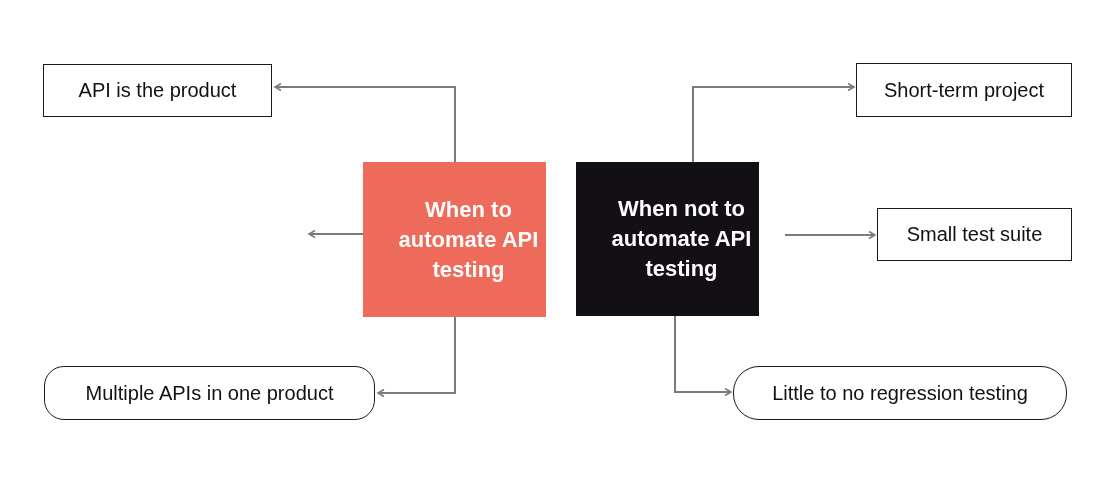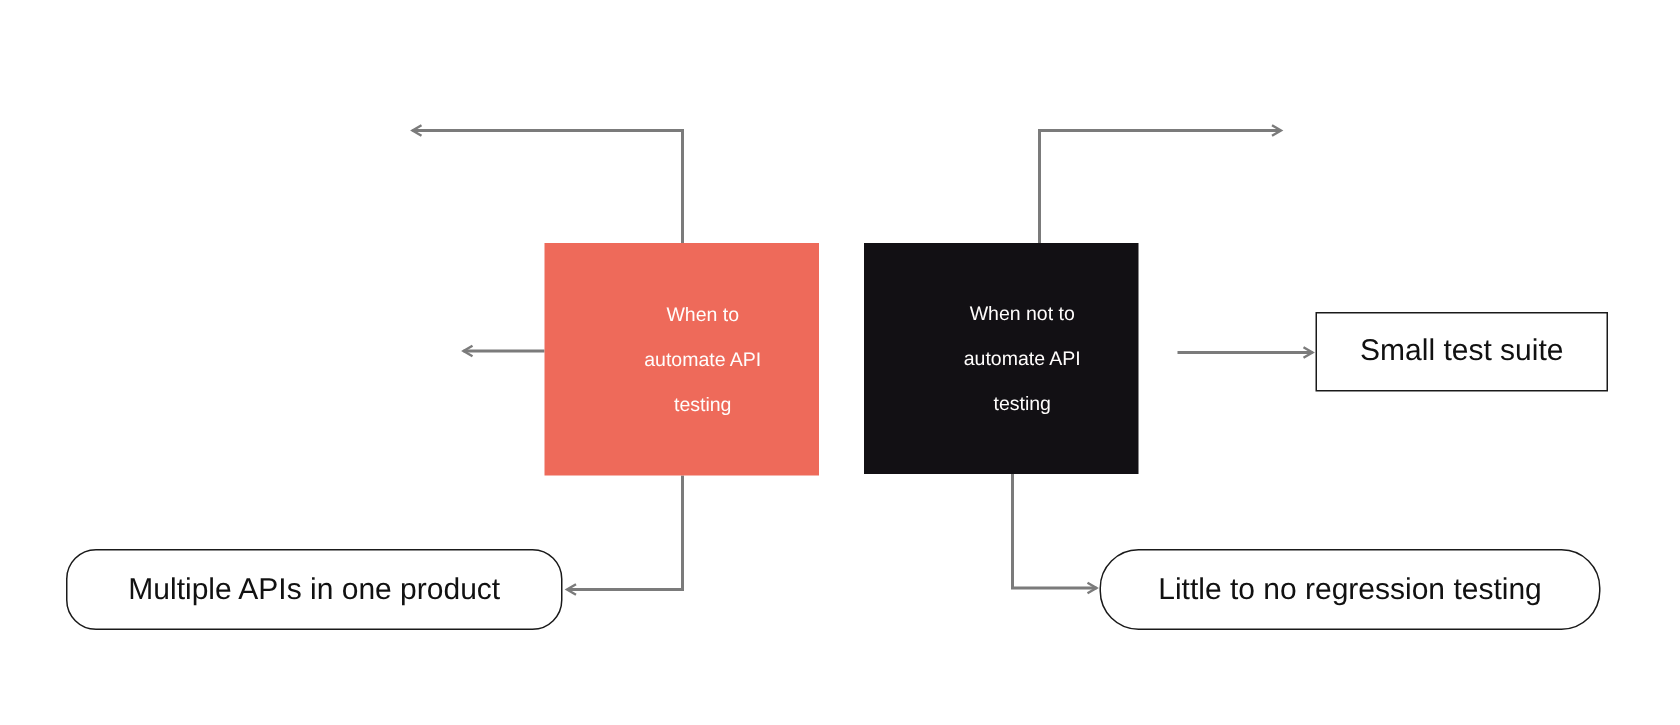--- a/index.html
+++ b/index.html
@@ -32,23 +32,23 @@
   .leaf {
     background: #ffffff;
     border: 1.5px solid #1a1a1a;
     color: #111111;
     font-size: 20px;
     line-height: 1.25;
     white-space: nowrap;
   }
   .center {
     color: #fffdfc;
-    font-size: 13px;
+    font-size: 22px;
     line-height: 30px;
-    font-weight: 400;
+    font-weight: 700;
     padding-left: 28px;
   }
   .center span {
     white-space: pre-line;
   }
   #box-when-to   { left: 363px; top: 162px; width: 183px; height: 155px; background: #EE6A5A; }
   #box-when-not  { left: 576px; top: 162px; width: 183px; height: 154px; background: #121014; }
   #box-api-product    { left: 43px;  top: 64px;  width: 229px; height: 53px; }
   #box-release-faster { left: 44px;  top: 209px; width: 262px; height: 52px; }
   #box-multiple-apis  { left: 44px;  top: 366px; width: 331px; height: 54px; border-radius: 20px; }
@@ -82,26 +82,32 @@
 automate API
 testing</span>
   </div>
 
   <div class="node center" id="box-when-not">
     <span>When not to
 automate API
 testing</span>
   </div>
 
+  <div class="node leaf" id="box-api-product">
+    <span>API is the product</span>
+  </div>
 
 
   <div class="node leaf" id="box-multiple-apis">
     <span>Multiple APIs in one product</span>
   </div>
 
+  <div class="node leaf" id="box-short-term">
+    <span>Short-term project</span>
+  </div>
 
   <div class="node leaf" id="box-small-suite">
     <span>Small test suite</span>
   </div>
 
   <div class="node leaf" id="box-regression">
     <span>Little to no regression testing</span>
   </div>
 
 </div>

